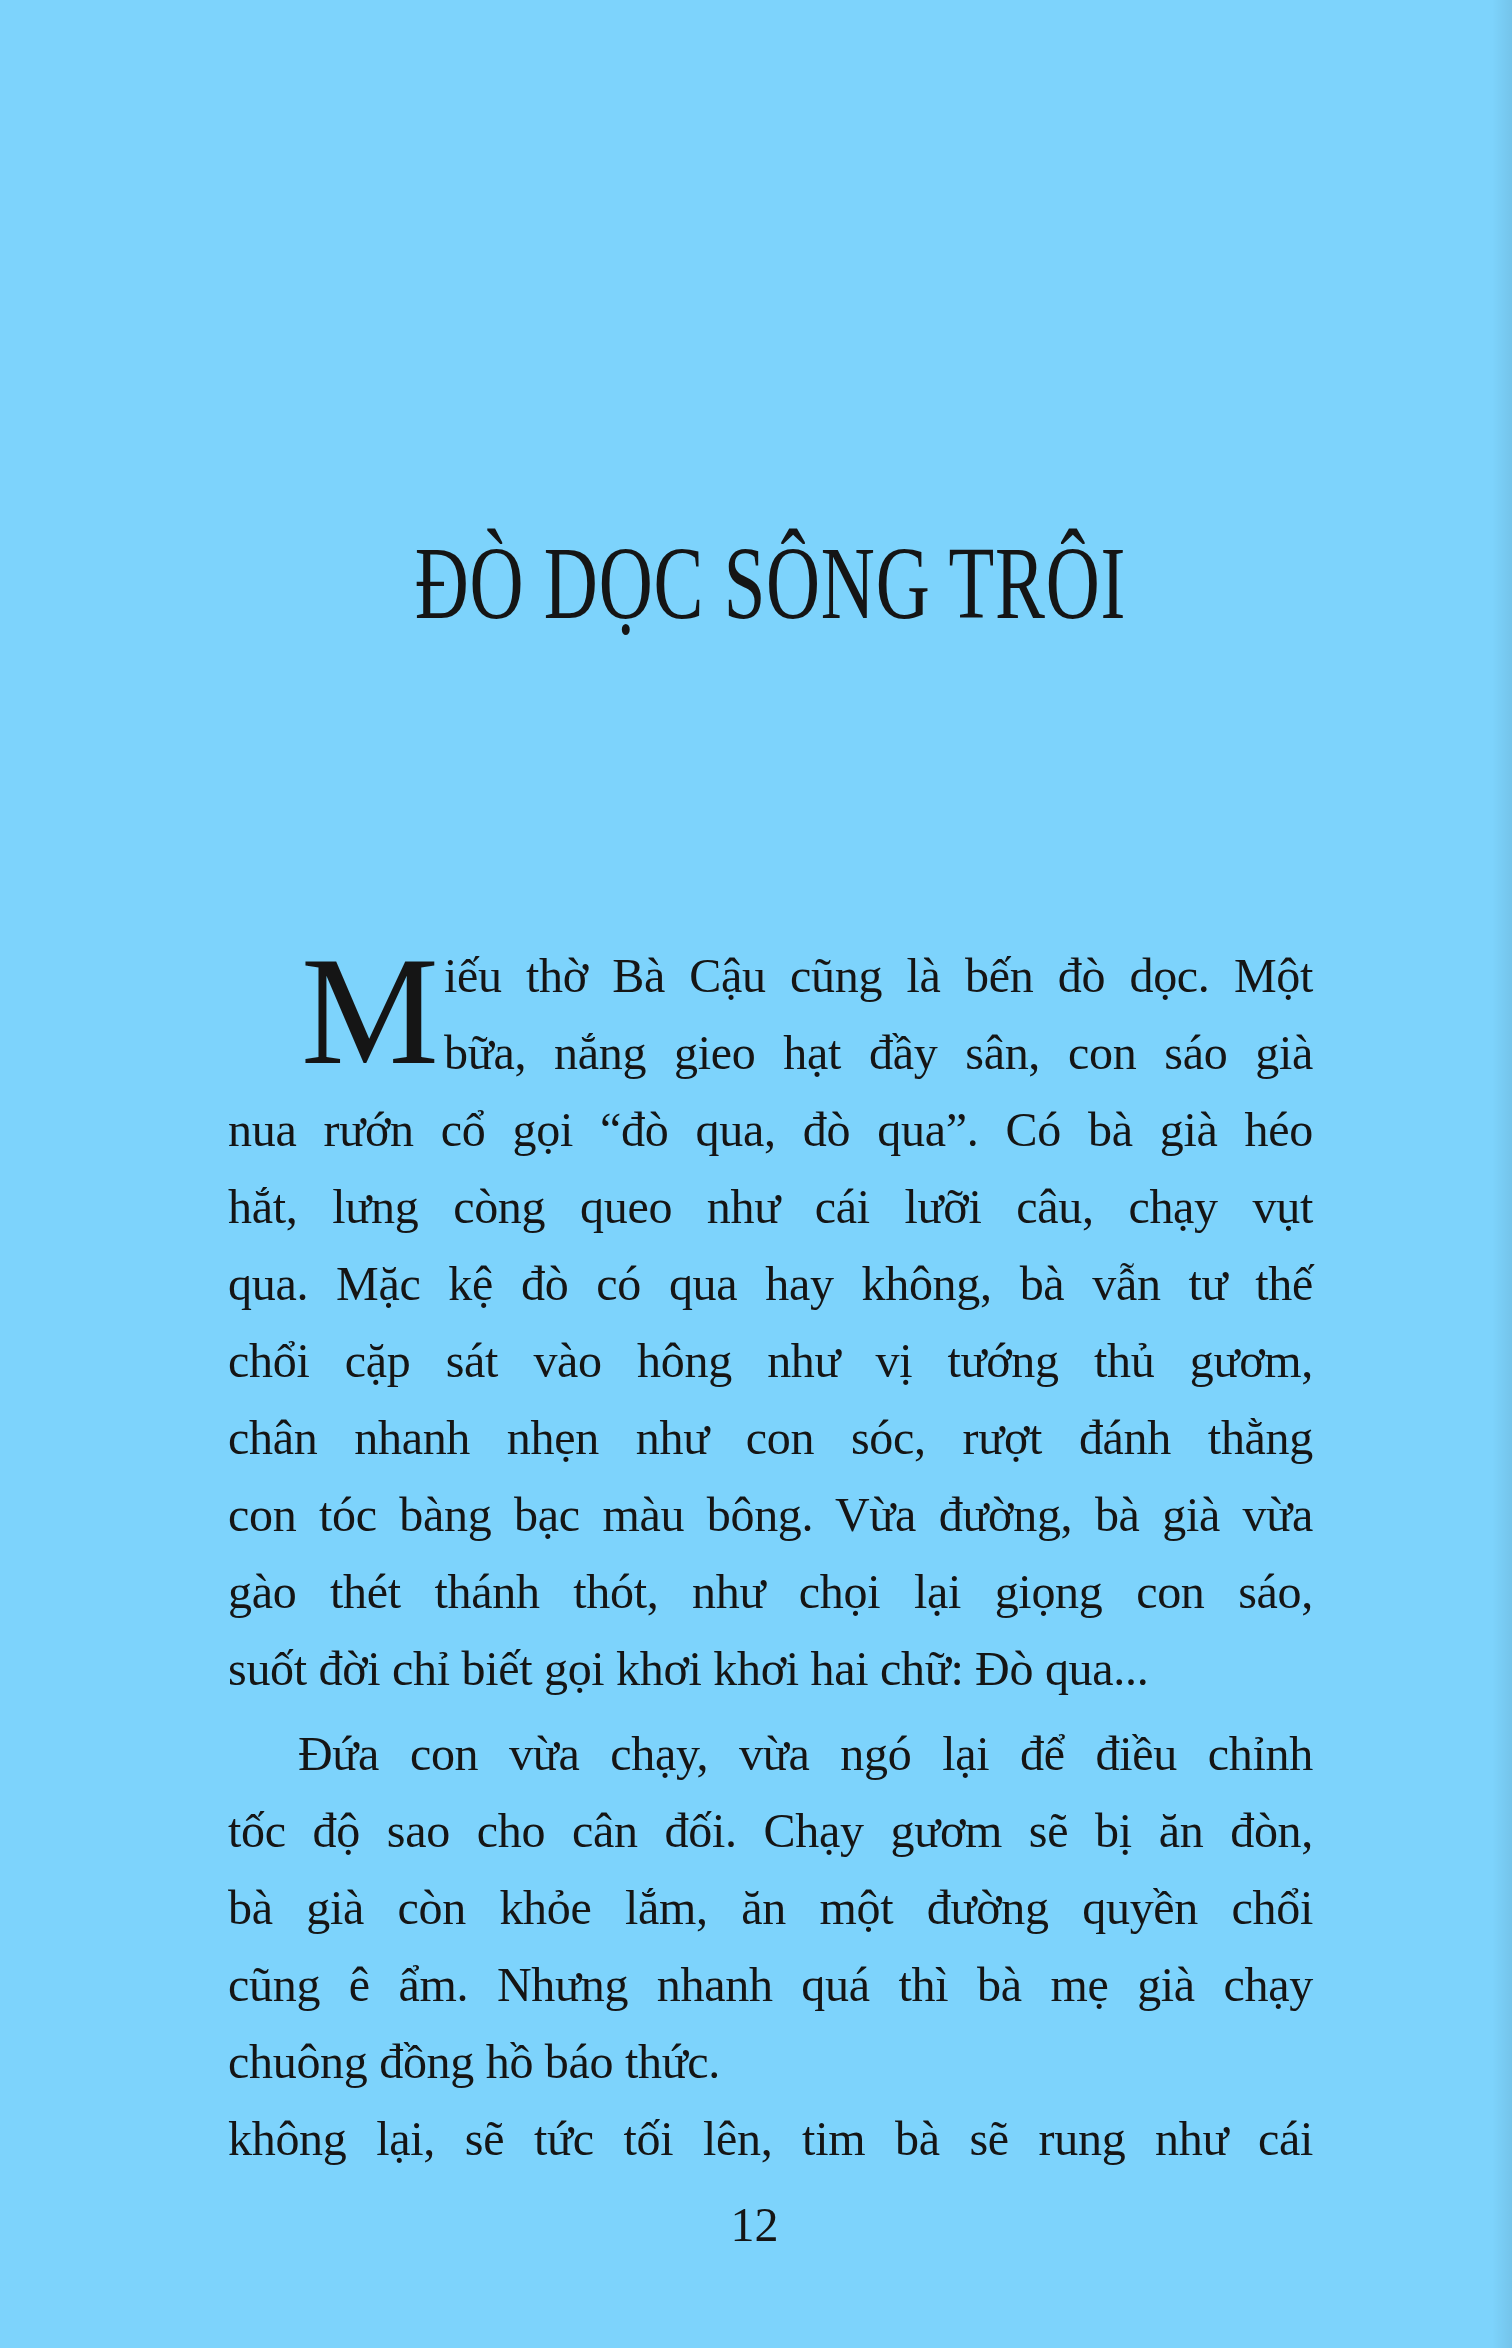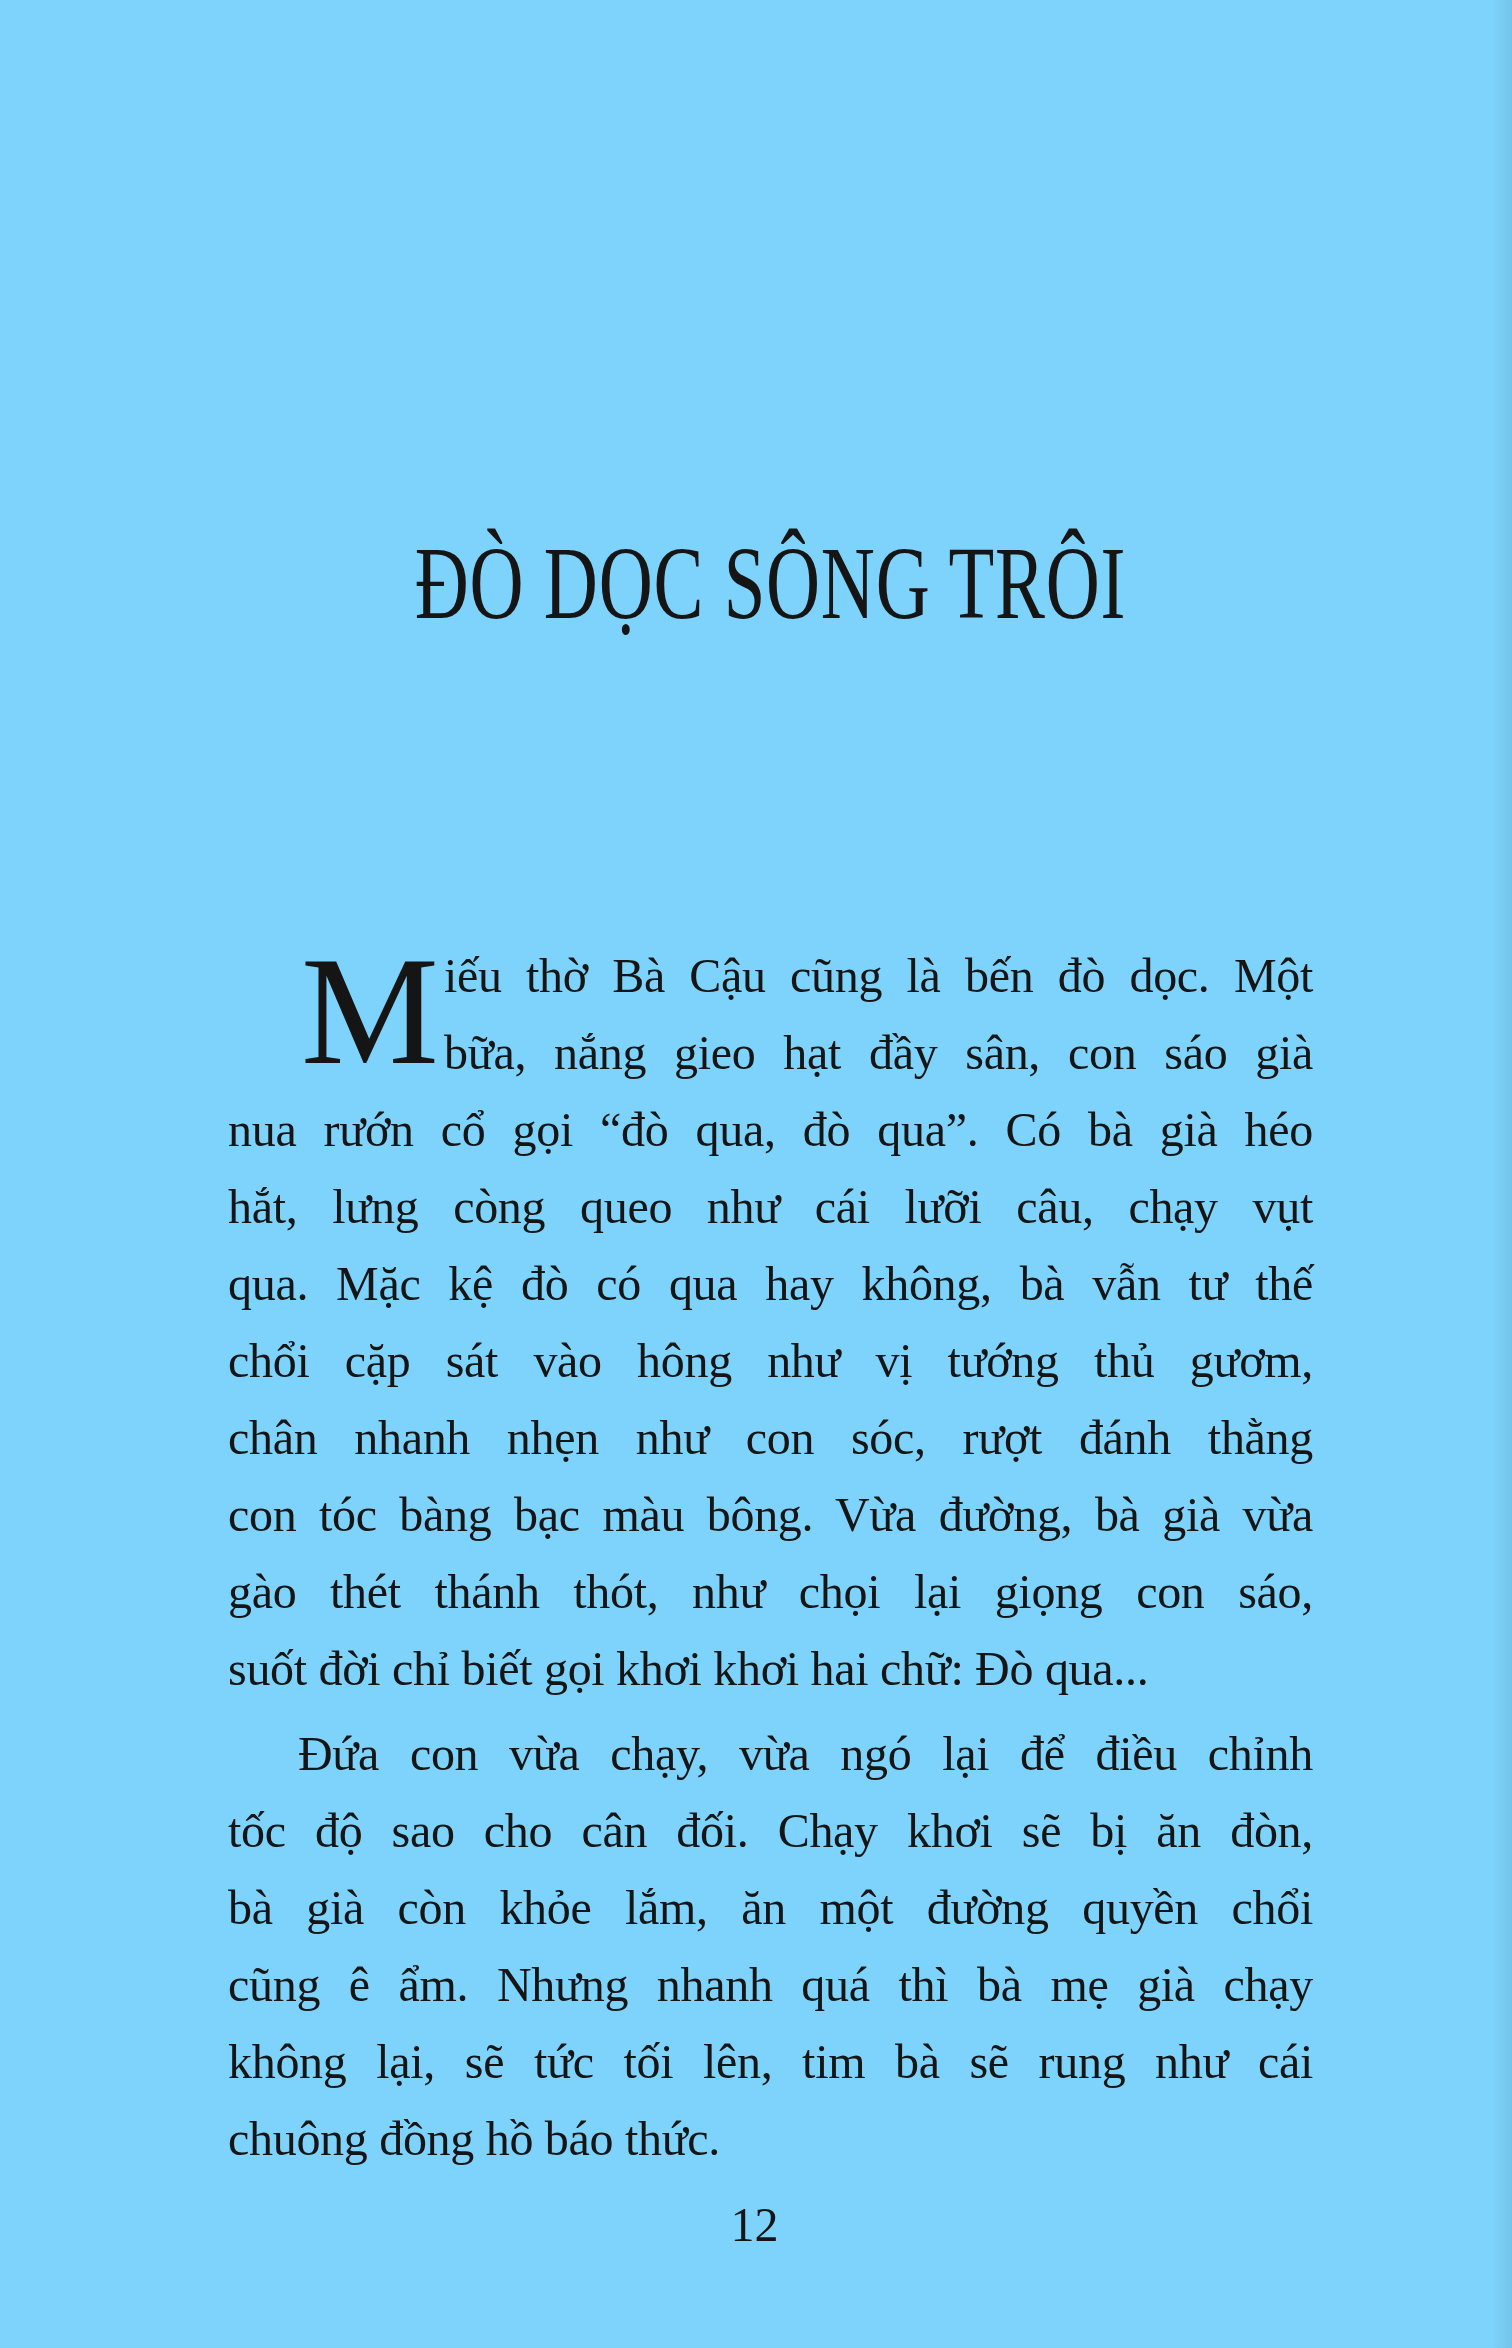--- a/index.html
+++ b/index.html
@@ -102,24 +102,24 @@
         <div class="line">hắt, lưng còng queo như cái lưỡi câu, chạy vụt</div>
         <div class="line">qua. Mặc kệ đò có qua hay không, bà vẫn tư thế</div>
         <div class="line">chổi cặp sát vào hông như vị tướng thủ gươm,</div>
         <div class="line">chân nhanh nhẹn như con sóc, rượt đánh thằng</div>
         <div class="line">con tóc bàng bạc màu bông. Vừa đường, bà già vừa</div>
         <div class="line">gào thét thánh thót, như chọi lại giọng con sáo,</div>
         <div class="line last">suốt đời chỉ biết gọi khơi khơi hai chữ: Đò qua...</div>
       </div>
       <div class="paragraph">
         <div class="line indent">Đứa con vừa chạy, vừa ngó lại để điều chỉnh</div>
-        <div class="line">tốc độ sao cho cân đối. Chạy khơi sẽ bị ăn đòn,</div>
+        <div class="line">tốc độ sao cho cân đối. Chạy gươm sẽ bị ăn đòn,</div>
         <div class="line">bà già còn khỏe lắm, ăn một đường quyền chổi</div>
         <div class="line">cũng ê ẩm. Nhưng nhanh quá thì bà mẹ già chạy</div>
+        <div class="line last">chuông đồng hồ báo thức.</div>
         <div class="line">không lại, sẽ tức tối lên, tim bà sẽ rung như cái</div>
-        <div class="line last">chuông đồng hồ báo thức.</div>
       </div>
     </section>
 
   <footer class="folio">12</footer>
 
   <div class="scan-edge"></div>
 </main>
 
 </body></html>

